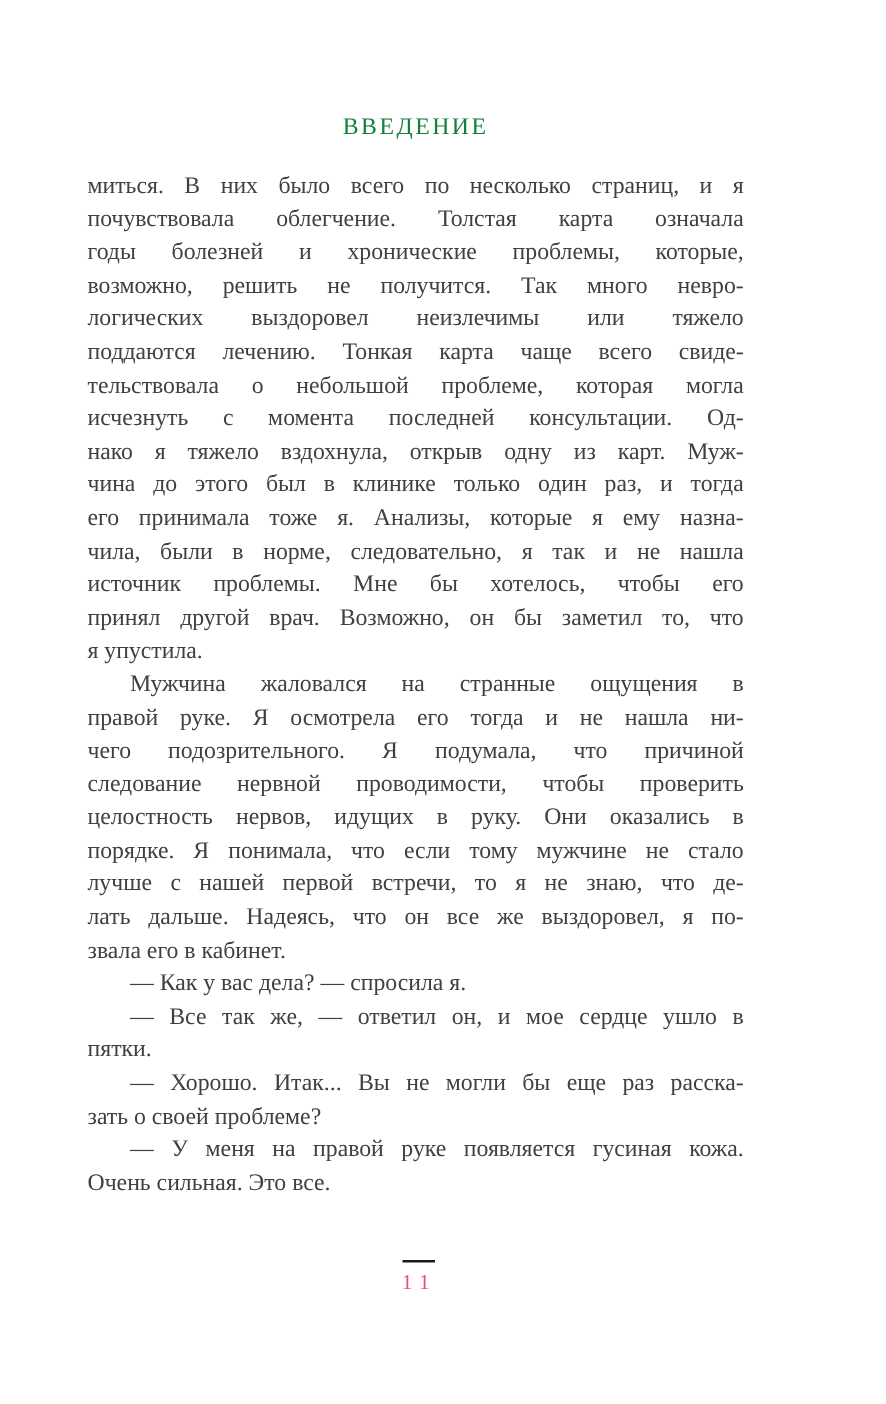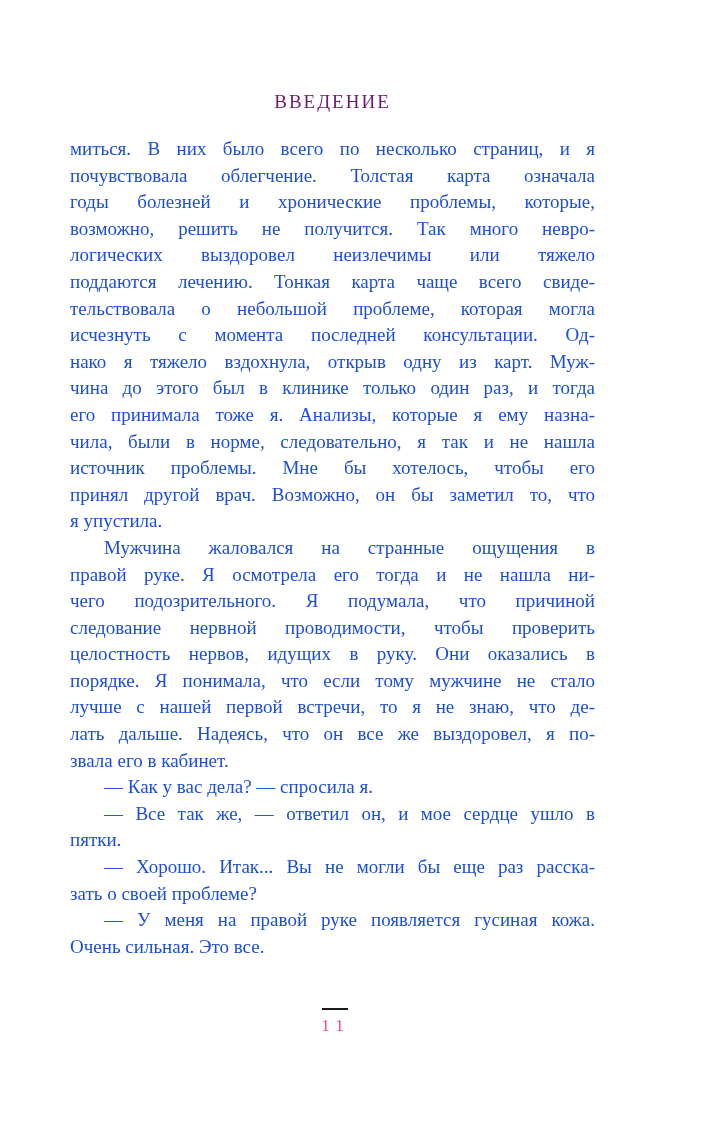--- a/index.html
+++ b/index.html
@@ -18,30 +18,30 @@
   }
   .chapter-heading {
     position: absolute;
     top: 91px;
     left: 70px;
     width: 525px;
     text-align: center;
     font-size: 19px;
     letter-spacing: 2px;
     font-weight: normal;
-    color: #701a75;
+    color: #15803d;
   }
   .body-text {
     position: absolute;
     top: 136px;
     left: 70px;
     width: 525px;
     font-size: 19px;
     line-height: 26.6px;
-    color: #1d4ed8;
+    color: #404040;
   }
   .para { margin: 0; padding: 0; }
   .line {
     text-align: justify;
     text-align-last: justify;
     min-height: 26.6px;
   }
   .line.last {
     text-align-last: left;
   }

